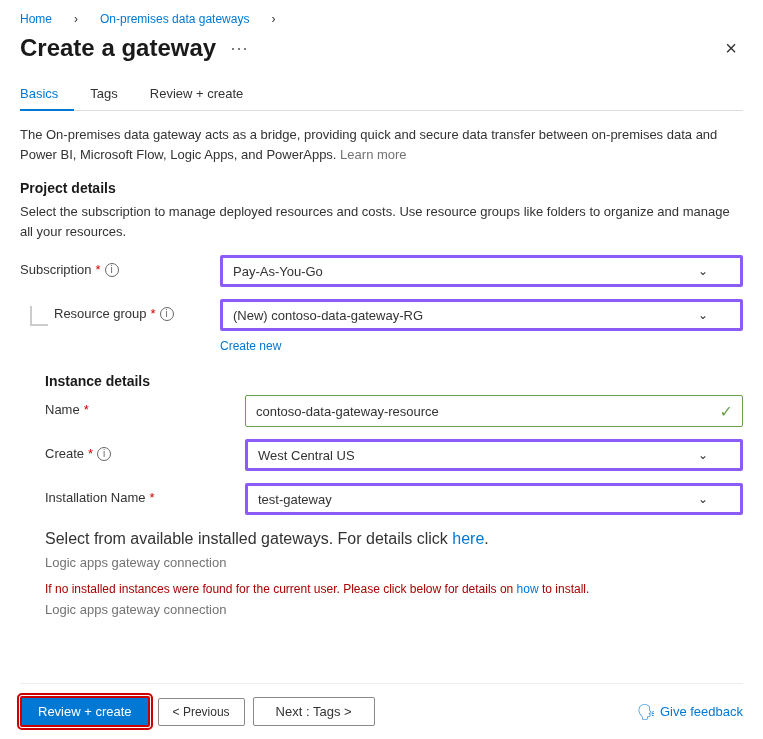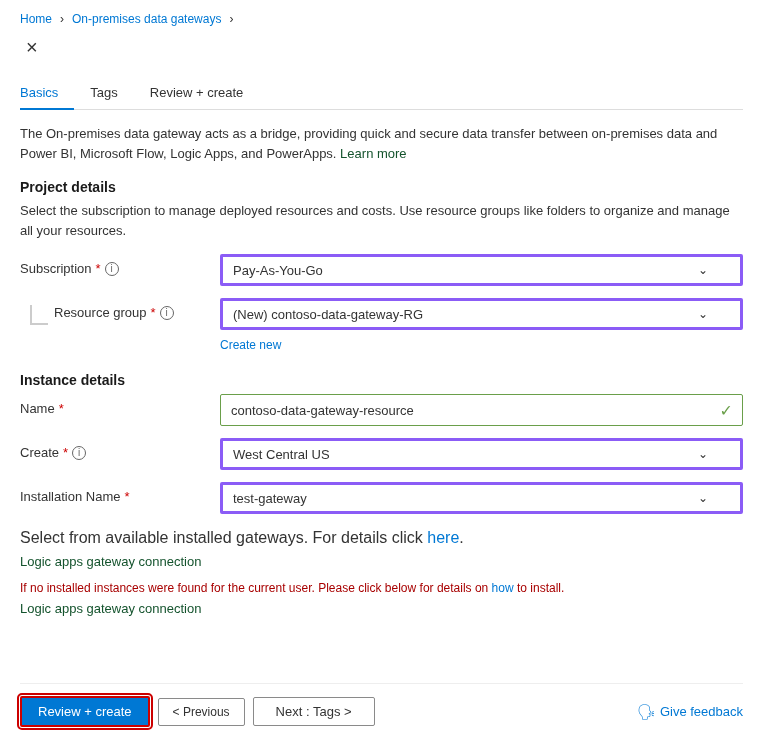--- a/index.html
+++ b/index.html
@@ -18,21 +18,21 @@
       height: 739px;
       display: flex;
       flex-direction: column;
       padding: 12px 20px 0 20px;
     }
 
     
     .breadcrumb {
       display: flex;
       align-items: center;
-      gap: 8px;
+      gap: 22px;
       font-size: 12px;
       margin-bottom: 8px;
     }
     .breadcrumb a {
       color: #0078d4;
       text-decoration: none;
     }
 
     
     .header {
@@ -94,21 +94,21 @@
     }
 
     
     .description {
       font-size: 13px;
       color: #333;
       line-height: 1.5;
       margin-bottom: 16px;
     }
     .description a, .link {
-      color: #14532d;
+      color: #737373;
       text-decoration: none;
     }
 
     
     .section-title {
       font-size: 14px;
       font-weight: 600;
       color: #1a1a1a;
       margin-bottom: 6px;
     }
@@ -198,20 +198,21 @@
       color: #0078d4;
       text-decoration: none;
       margin-top: 4px;
       display: inline-block;
       margin-left: 200px;
     }
 
     
     .instance-section {
       margin-top: 8px;
+      margin-left: 25px;
     }
 
     
     .info-text {
       font-size: 16px;
       color: #333;
       margin-bottom: 4px;
       line-height: 1.5;
     }
     .info-text a {
@@ -293,20 +294,24 @@
 <div class="page-container">
 
   <div class="breadcrumb">
     <a href="#">Home</a>
     <span>›</span>
     <a href="#">On-premises data gateways</a>
     <span>›</span>
   </div>
 
   <div class="header">
+    <div class="header-left">
+      <h1 class="page-title">Create a gateway</h1>
+      <button class="ellipsis-btn">···</button>
+    </div>
     <button class="close-btn">×</button>
   </div>
 
   <div class="tabs">
     <div class="tab active">
       <span>Basics</span>
     </div>
     <div class="tab">
       <span>Tags</span>
     </div>

